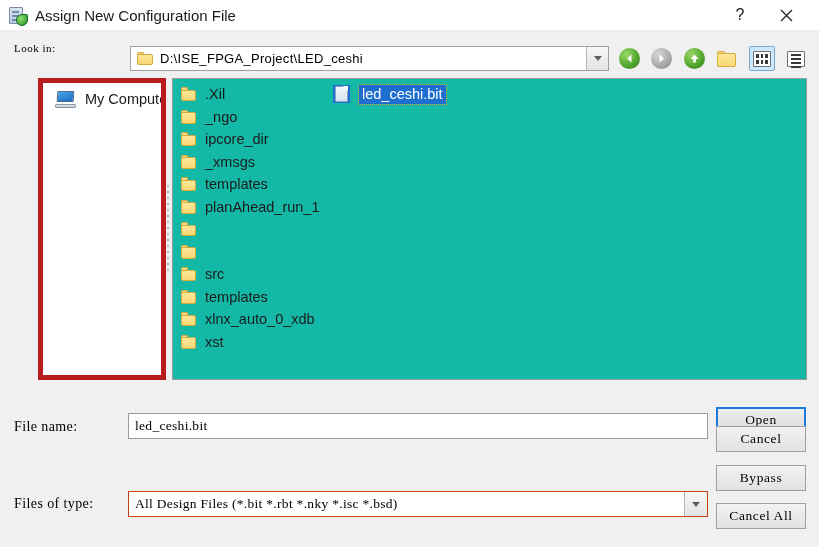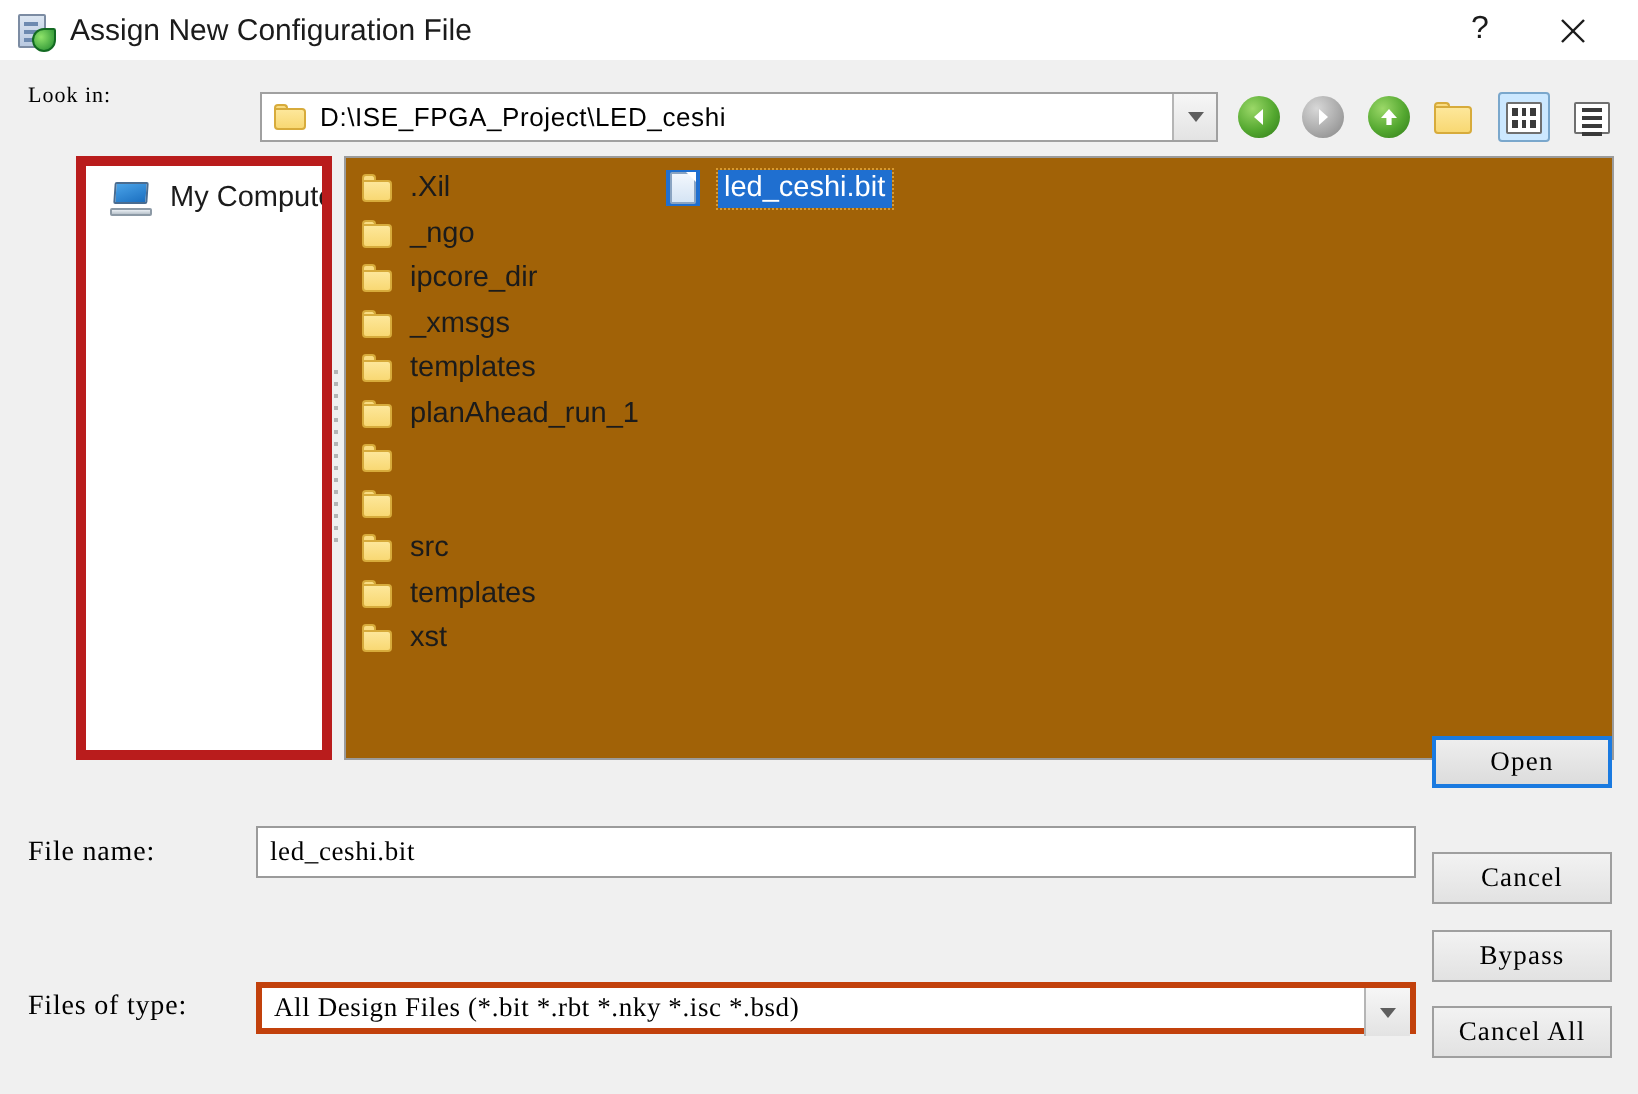--- a/index.html
+++ b/index.html
@@ -273,21 +273,21 @@
     display: block;
     width: 2px; height: 2px;
     background: #b4b4b4;
     margin: 0 auto 4px auto;
   }
 
   .filelist {
     position: absolute;
     left: 172px; top: 78px;
     width: 635px; height: 302px;
-    background: #a16207;
+    background: #14b8a6;
     border: 1px solid #9b9b9b;
     box-sizing: border-box;
     overflow: hidden;
   }
   .fl-col {
     position: absolute;
     top: 4px;
     display: flex;
     flex-direction: column;
   }
@@ -356,21 +356,21 @@
     color: #000;
     padding: 0 6px;
     outline: none;
     letter-spacing: .3px;
   }
   .filetype-combo {
     position: absolute;
     left: 128px; top: 491px;
     width: 580px; height: 26px;
     background: #ffffff;
-    border: 3px solid #c2410c;
+    border: 1px solid #c2410c;
     box-sizing: border-box;
     display: flex;
     align-items: center;
   }
   .filetype-text {
     font-family: "Liberation Serif", serif;
     font-size: 13.5px;
     color: #000;
     margin-left: 6px;
     white-space: nowrap;
@@ -390,21 +390,21 @@
     font-size: 13.5px;
     color: #000;
     display: flex; align-items: center; justify-content: center;
     letter-spacing: .6px;
     padding: 0;
   }
   .btn.default {
     border: 2px solid #1a7ae0;
     background: linear-gradient(180deg,#eeeeee,#dcdcdc);
   }
-  .btn-open    { top: 368px; }
+  .btn-open    { top: 407px; }
   .btn-cancel  { top: 426px; }
   .btn-bypass  { top: 465px; }
   .btn-cancelall { top: 503px; }
 </style>
 </head>
 <body>
 
 <div class="titlebar">
   <div class="title-icon">
     <div class="ti-doc"></div>
@@ -577,20 +577,27 @@
           <span class="ftab"></span>
           <span class="fbody"></span>
         </span>
       <span class="fl-name">templates</span>
     </div>
     <div class="fl-row">
       <span class="fl-icon folder">
           <span class="ftab"></span>
           <span class="fbody"></span>
         </span>
+      <span class="fl-name">xlnx_auto_0_xdb</span>
+    </div>
+    <div class="fl-row">
+      <span class="fl-icon folder">
+          <span class="ftab"></span>
+          <span class="fbody"></span>
+        </span>
       <span class="fl-name">xst</span>
     </div>
   </div>
 
   <div class="fl-col c2">
     <div class="fl-row selected">
       <span class="fl-icon-wrap">
         <span class="doc-icon"></span>
       </span>
       <span class="fl-name">led_ceshi.bit</span>

